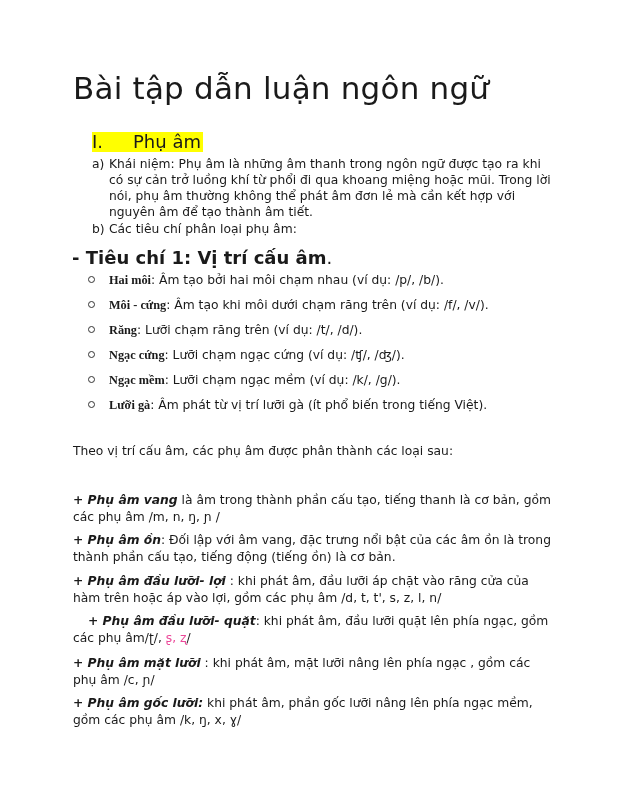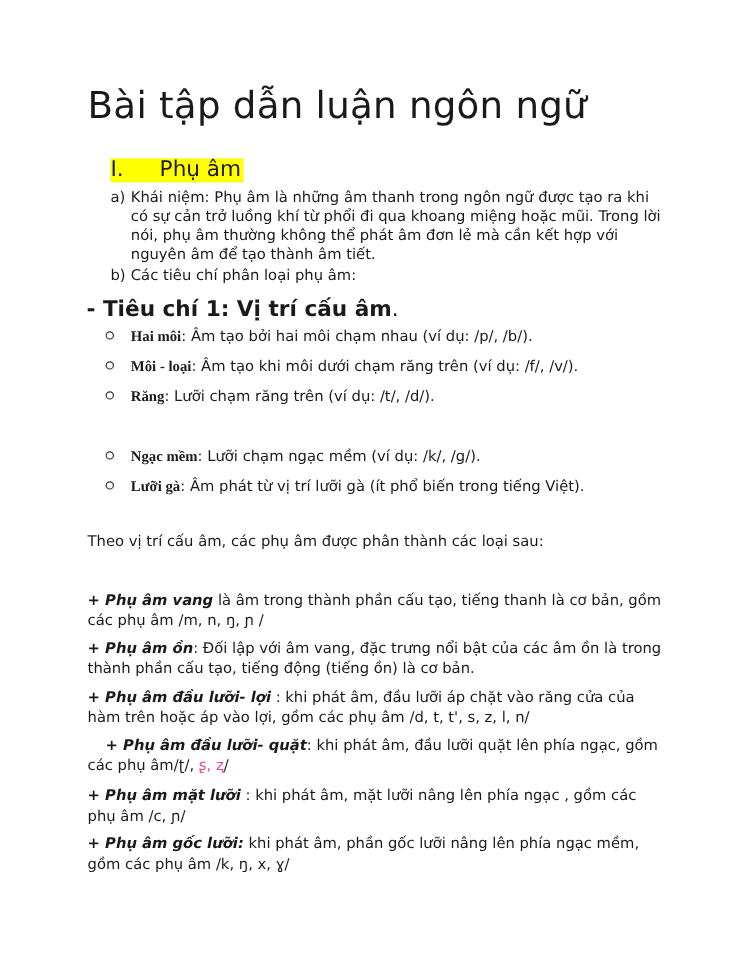--- a/index.html
+++ b/index.html
@@ -114,24 +114,27 @@
   </div>
 
   <div class="criterion">
     <span>- Tiêu chí 1: </span><span class="u-part">Vị trí cấu âm</span><span style="font-weight:normal">.</span>
   </div>
 
   <div class="bullet-row" style="top:272px;">
     <span class="circ"></span><b>Hai môi</b><span>: Âm tạo bởi hai môi chạm nhau (ví dụ: /p/, /b/).</span>
   </div>
   <div class="bullet-row" style="top:297px;">
-    <span class="circ"></span><b>Môi - loại</b><span>: Âm tạo khi môi dưới chạm răng trên (ví dụ: /f/, /v/).</span>
+    <span class="circ"></span><b>Môi - cứng</b><span>: Âm tạo khi môi dưới chạm răng trên (ví dụ: /f/, /v/).</span>
   </div>
   <div class="bullet-row" style="top:322px;">
     <span class="circ"></span><b>Răng</b><span>: Lưỡi chạm răng trên (ví dụ: /t/, /d/).</span>
+  </div>
+  <div class="bullet-row" style="top:347px;">
+    <span class="circ"></span><b>Ngạc cứng</b><span>: Lưỡi chạm ngạc cứng (ví dụ: /ʧ/, /ʤ/).</span>
   </div>
   <div class="bullet-row" style="top:372px;">
     <span class="circ"></span><b>Ngạc mềm</b><span>: Lưỡi chạm ngạc mềm (ví dụ: /k/, /g/).</span>
   </div>
   <div class="bullet-row" style="top:397px;">
     <span class="circ"></span><b>Lưỡi gà</b><span>: Âm phát từ vị trí lưỡi gà (ít phổ biến trong tiếng Việt).</span>
   </div>
 
   <div class="para" style="top:443px;">Theo vị trí cấu âm, các phụ âm được phân thành các loại sau:</div>
 

